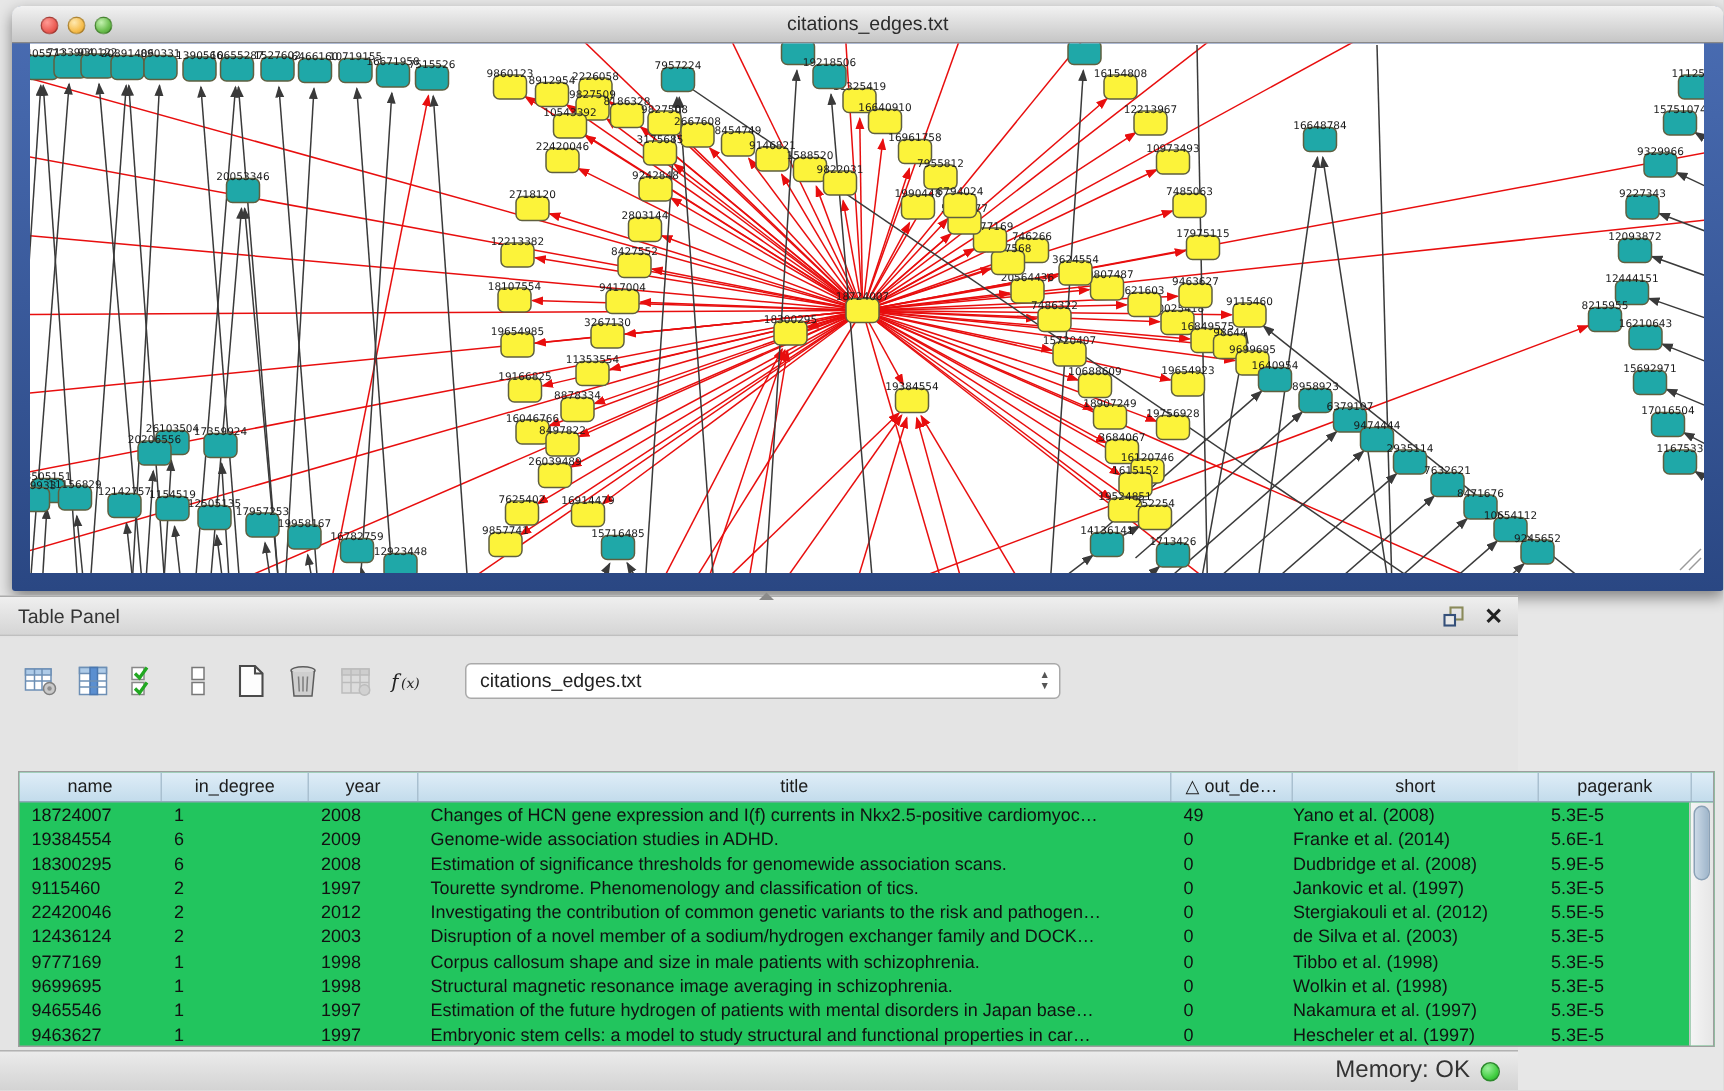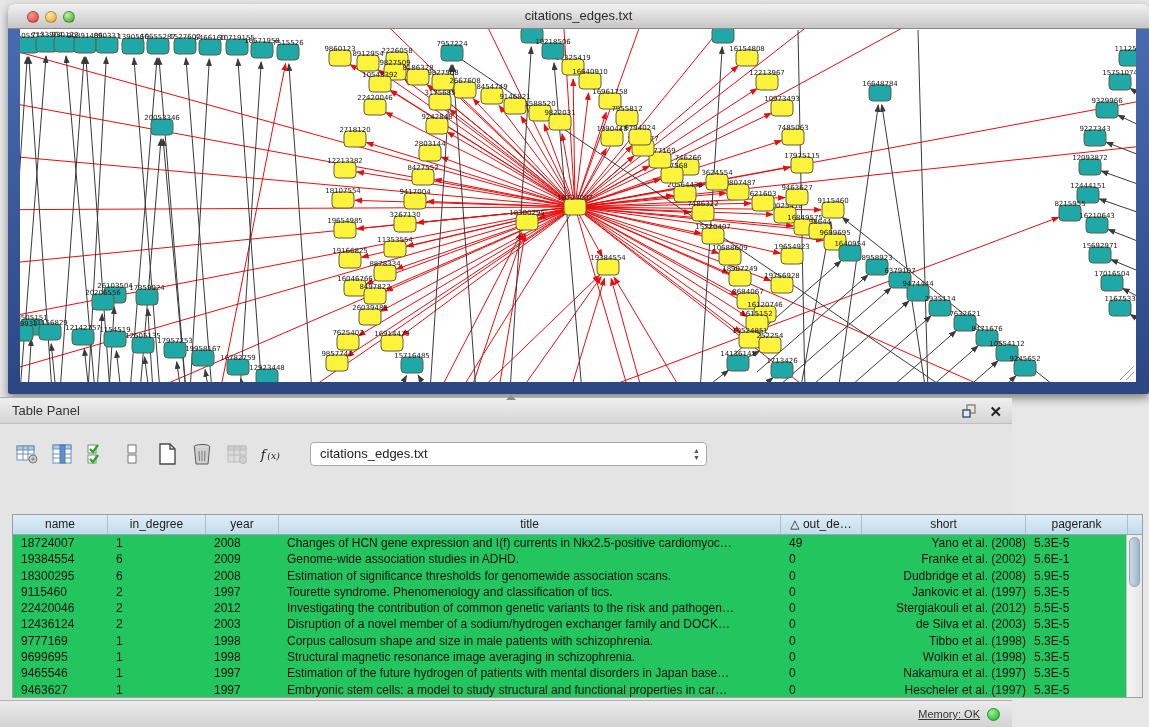--- a/index.html
+++ b/index.html
@@ -39,37 +39,37 @@
   .tbl { position:absolute; top:89px; left:12px; width:1131px; height:184px; background:#22c55e;
     border:1px solid #9E9E9E; }
   .tbl-header { display:grid; grid-template-columns:95px 98px 73px 502px 81px 164px 102px;
     height:20px; background:linear-gradient(#DFEDF7,#C3DCEC); border-bottom:1px solid #8FA8B8; }
   .hcell { font-size:12px; color:#1c1c1c; text-align:center; line-height:19px;
     border-right:1px solid #A9C0D0; overflow:hidden; white-space:nowrap; }
   .tbl-rows { position:absolute; top:20px; left:0; right:16px; bottom:0; overflow:hidden; }
   .trow { display:grid; grid-template-columns:95px 98px 73px 502px 81px 164px 102px; height:16.3px; }
   .tcell { font-size:12px; color:#111; line-height:16px; padding-left:8px;
     overflow:hidden; white-space:nowrap; }
-  .tcell.center { text-align:right; padding-left:0; }
+  .tcell.center { text-align:left; padding-left:0; }
   .tbl-scrollbar { position:absolute; top:20px; right:0; bottom:0; width:16px;
     background:linear-gradient(90deg,#F5F5F5,#E6E6E6); border-left:1px solid #C4C4C4; }
   .sb-thumb { position:absolute; top:2px; left:2px; width:11px; height:50px; border-radius:6px;
     background:linear-gradient(90deg,#CBD9E6,#9FB6CB); border:1px solid #8AA1B6; }
 
   .tabs { position:absolute; top:277px; left:50%; transform:translateX(-50%); height:21px; display:flex;
     border:1px solid #979797; border-radius:5px; overflow:hidden;
     background:linear-gradient(#FDFDFD,#E4E4E4); box-shadow:0 1px 0 rgba(255,255,255,0.7); }
   .tab { font-size:13px; color:#1a1a1a; line-height:20px; padding:0 15px; border-left:1px solid #A8A8A8; }
   .tab:first-child { border-left:none; }
   .tab.active { background:linear-gradient(#9C9C9C,#6E6E6E); color:#F2F2F2; }
 
   .statusbar { position:absolute; bottom:0; left:0; width:100%; height:27px;
     background:linear-gradient(#EBEBEB,#D3D3D3); border-top:1px solid #B2B2B2;
     display:flex; align-items:center; justify-content:flex-end; padding-right:12px; gap:7px; }
-  .mem-label { font-size:11px; color:#333;text-decoration:underline; }
+  .mem-label { font-size:16px; color:#333; }
   .mem-dot { width:13px; height:13px; border-radius:50%; border:1px solid #2D8A2D;
     background:radial-gradient(circle at 35% 30%, #9bf09b,#3ECC3E 65%,#2aa52a); }
   .x-icon { font-size:15px; font-weight:bold; color:#222; line-height:15px; }
 </style>
 </head>
 <body>
 
 <div class="page">
 
   <div class="net-window">
@@ -873,21 +873,21 @@
               <div class="tcell">49</div>
               <div class="tcell center">Yano et al. (2008)</div>
               <div class="tcell">5.3E-5</div>
             </div>
             <div class="trow">
               <div class="tcell">19384554</div>
               <div class="tcell">6</div>
               <div class="tcell">2009</div>
               <div class="tcell">Genome-wide association studies in ADHD.</div>
               <div class="tcell">0</div>
-              <div class="tcell center">Franke et al. (2002)</div>
+              <div class="tcell center">Franke et al. (2014)</div>
               <div class="tcell">5.6E-1</div>
             </div>
             <div class="trow">
               <div class="tcell">18300295</div>
               <div class="tcell">6</div>
               <div class="tcell">2008</div>
               <div class="tcell">Estimation of significance thresholds for genomewide association scans.</div>
               <div class="tcell">0</div>
               <div class="tcell center">Dudbridge et al. (2008)</div>
               <div class="tcell">5.9E-5</div>

